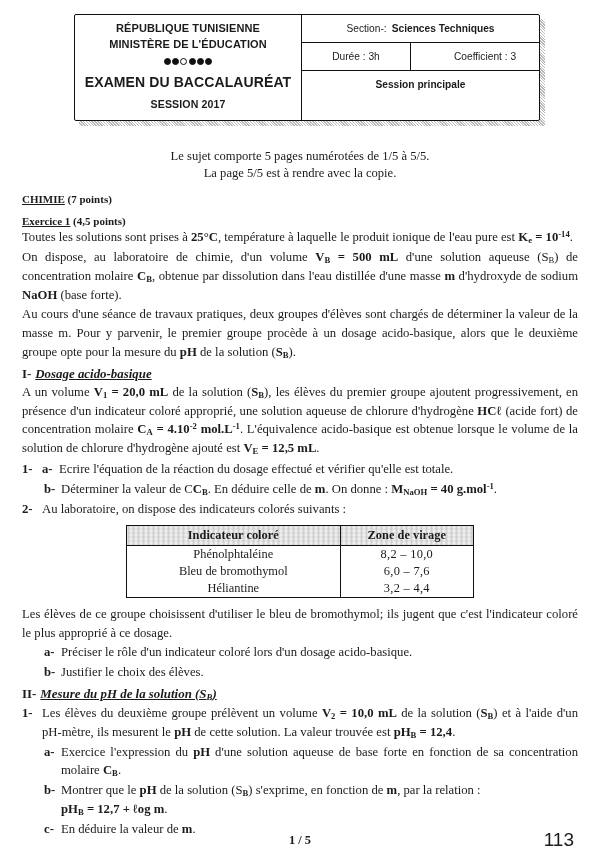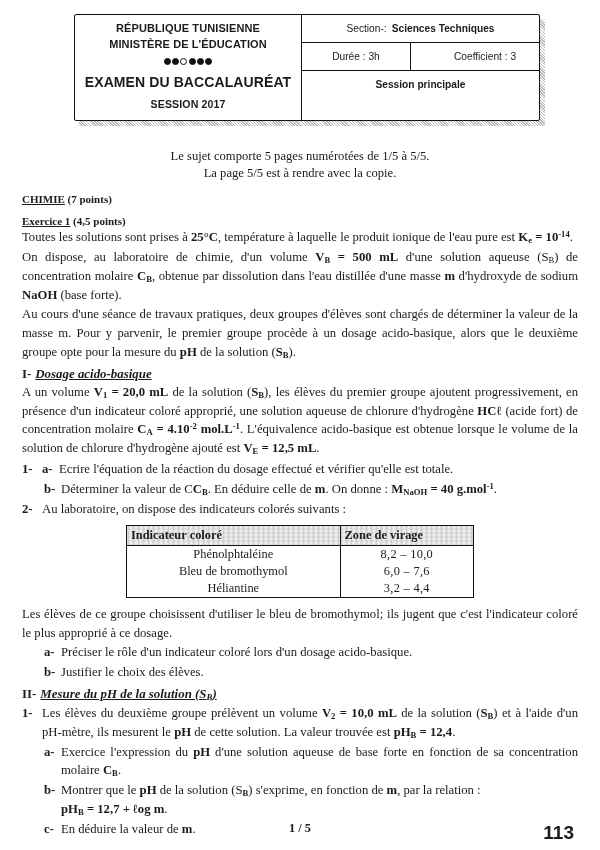--- a/index.html
+++ b/index.html
@@ -185,21 +185,21 @@
   .ind-table {
     border-collapse: collapse;
     border: 1.7px solid #111;
     font-size: 12.4px;
     width: 348px;
   }
   .ind-table th {
     border: 1.3px solid #111;
     font-weight: bold;
     padding: 2px 4px;
-    text-align: left;
+    text-align: center;
     background:
       repeating-linear-gradient(90deg, rgba(150,150,150,.30) 0 2px, rgba(255,255,255,0) 2px 5px),
       repeating-linear-gradient(0deg, rgba(150,150,150,.22) 0 1px, rgba(255,255,255,0) 1px 4px),
       #efefef;
   }
   .ind-table td {
     border-left: 1.3px solid #111;
     border-right: 1.3px solid #111;
     padding: 1px 20px;
     text-align: center;
@@ -212,31 +212,31 @@
   .footer {
     position: absolute;
     left: 0;
     right: 0;
     bottom: 12px;
     height: 40px;
   }
   .page-num {
     position: absolute;
     left: 0; right: 0;
-    bottom: 16px;
+    bottom: 4px;
     text-align: center;
     font-weight: bold;
     font-size: 12.4px;
   }
   .corner-num {
     position: absolute;
     right: 26px;
-    bottom: 8px;
+    bottom: 1px;
     font-family: "Liberation Sans", sans-serif;
-    font-weight: bold;
+    font-weight: normal;
     font-size: 19px;
   }
 </style>
 </head>
 <body>
 
 <div class="page">
 
   <div class="header-wrap">
     <div class="header-shadow"></div>

